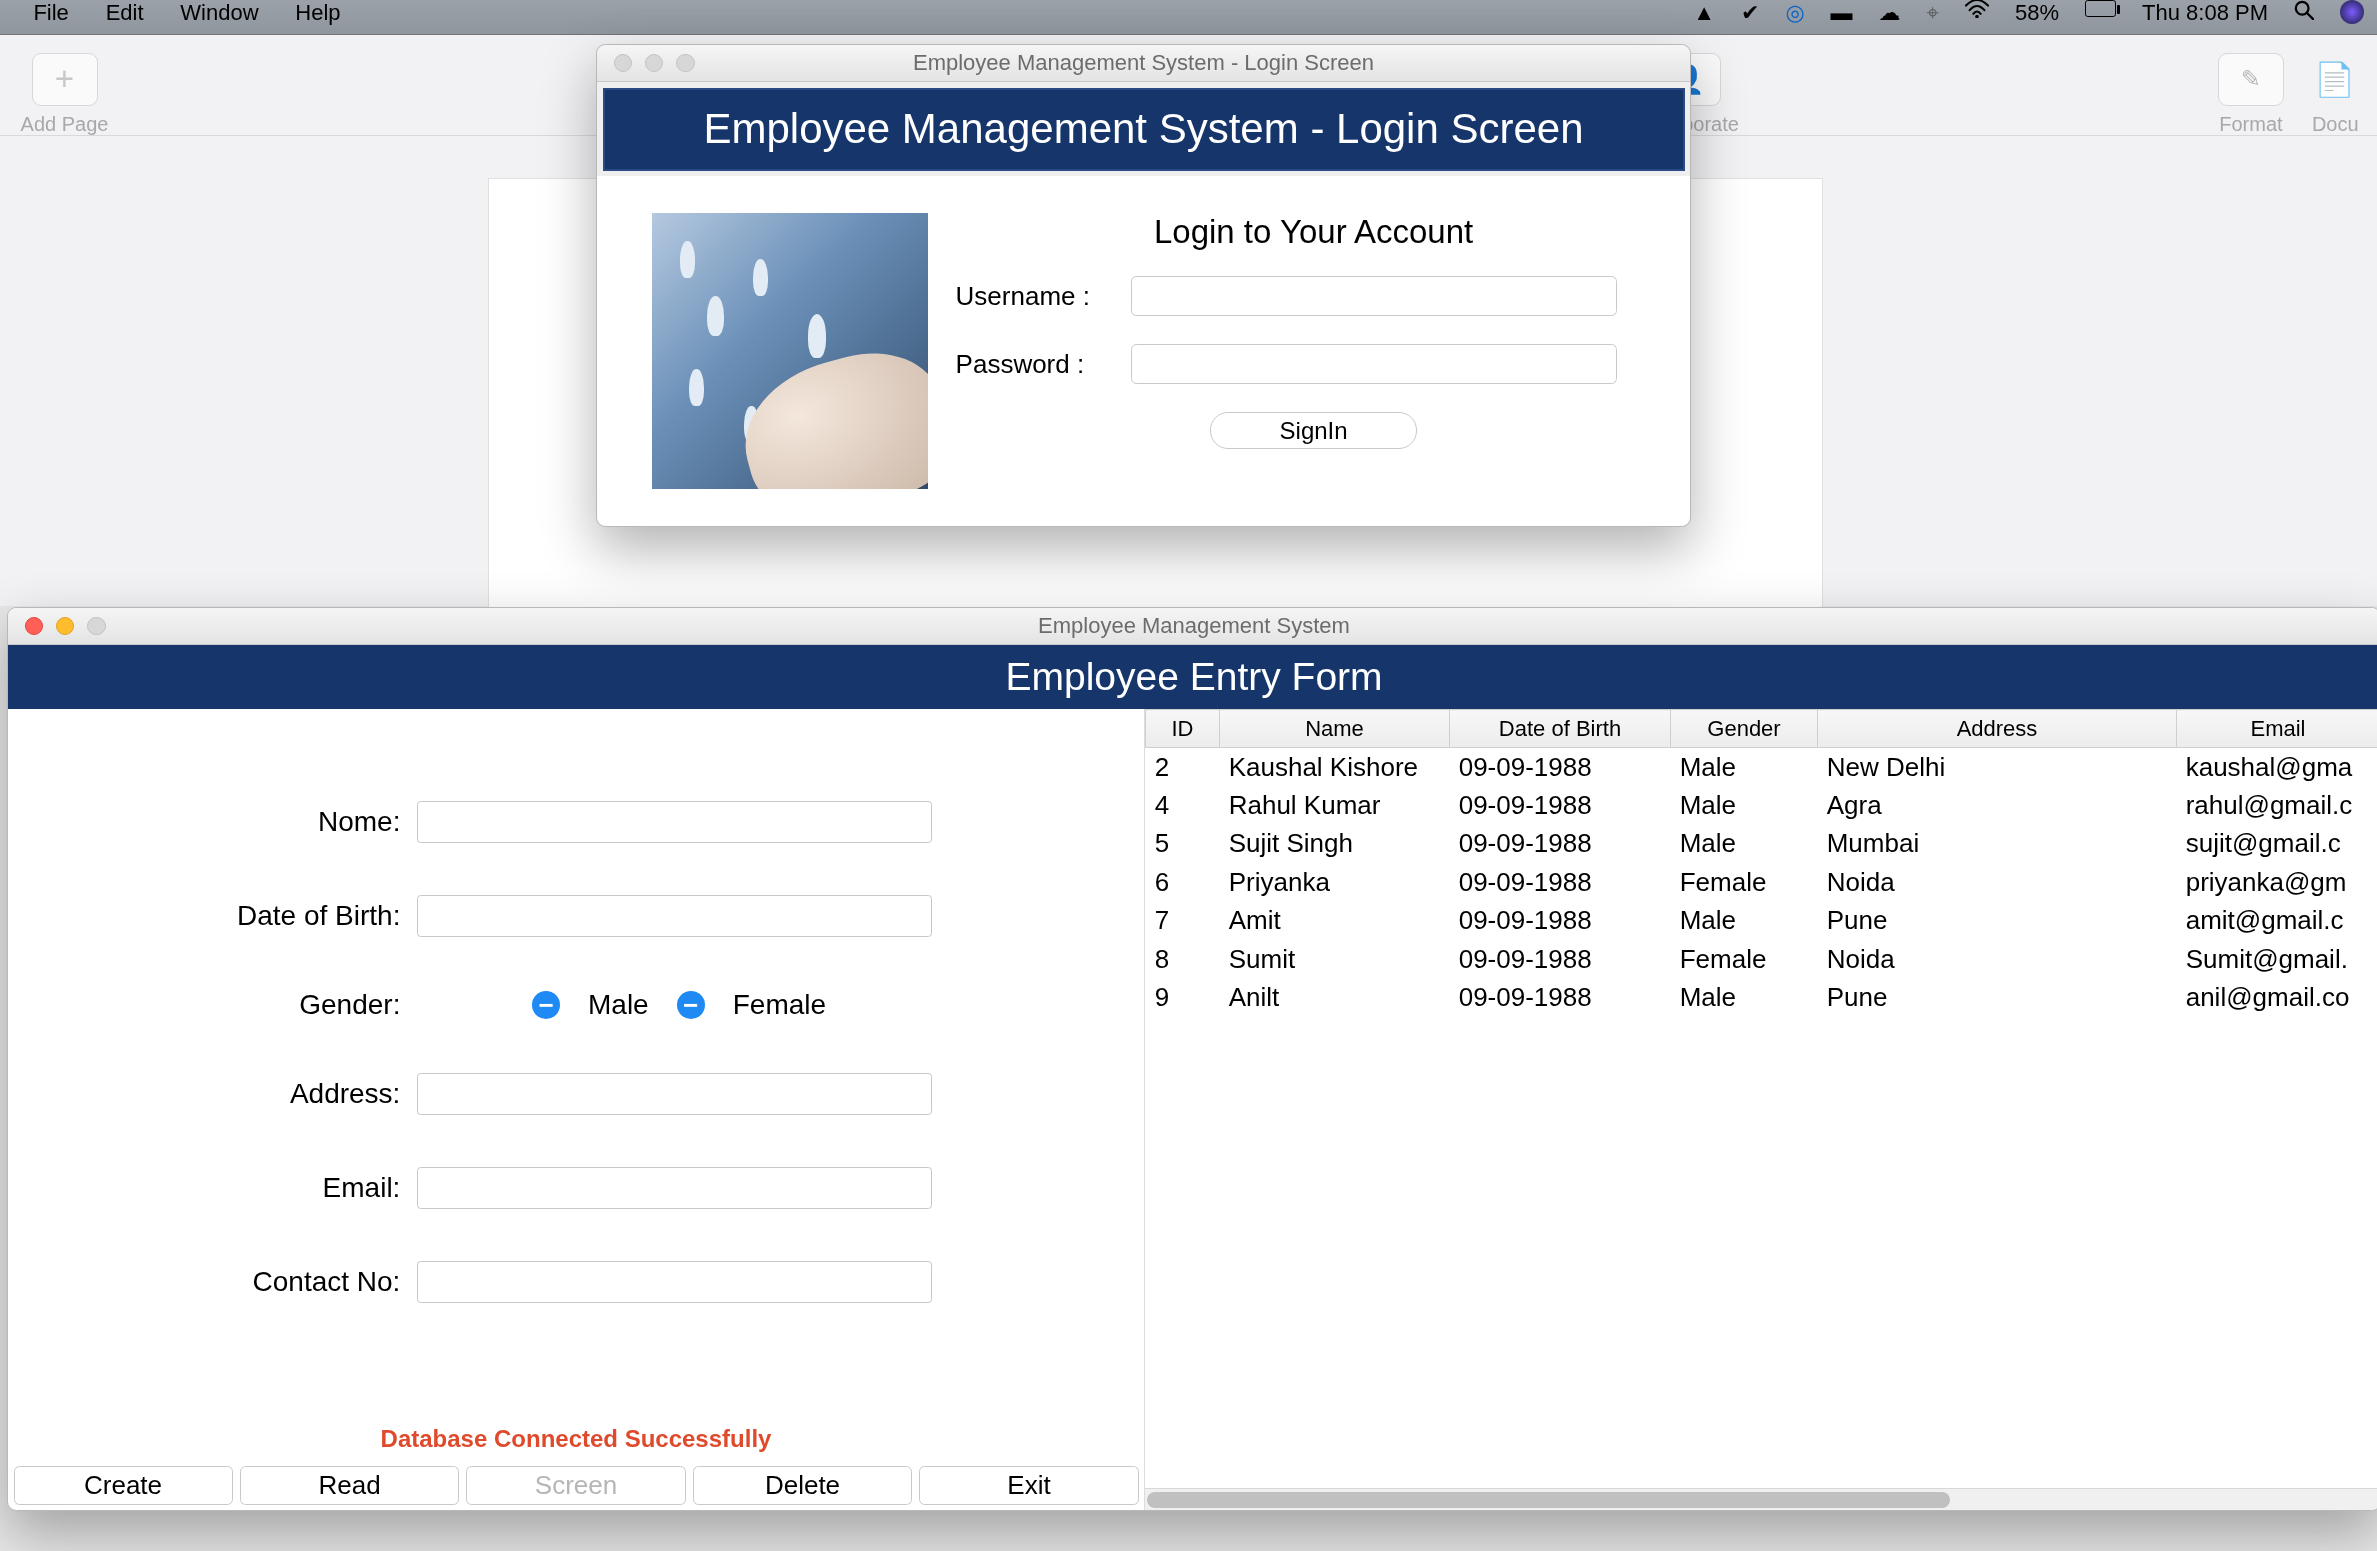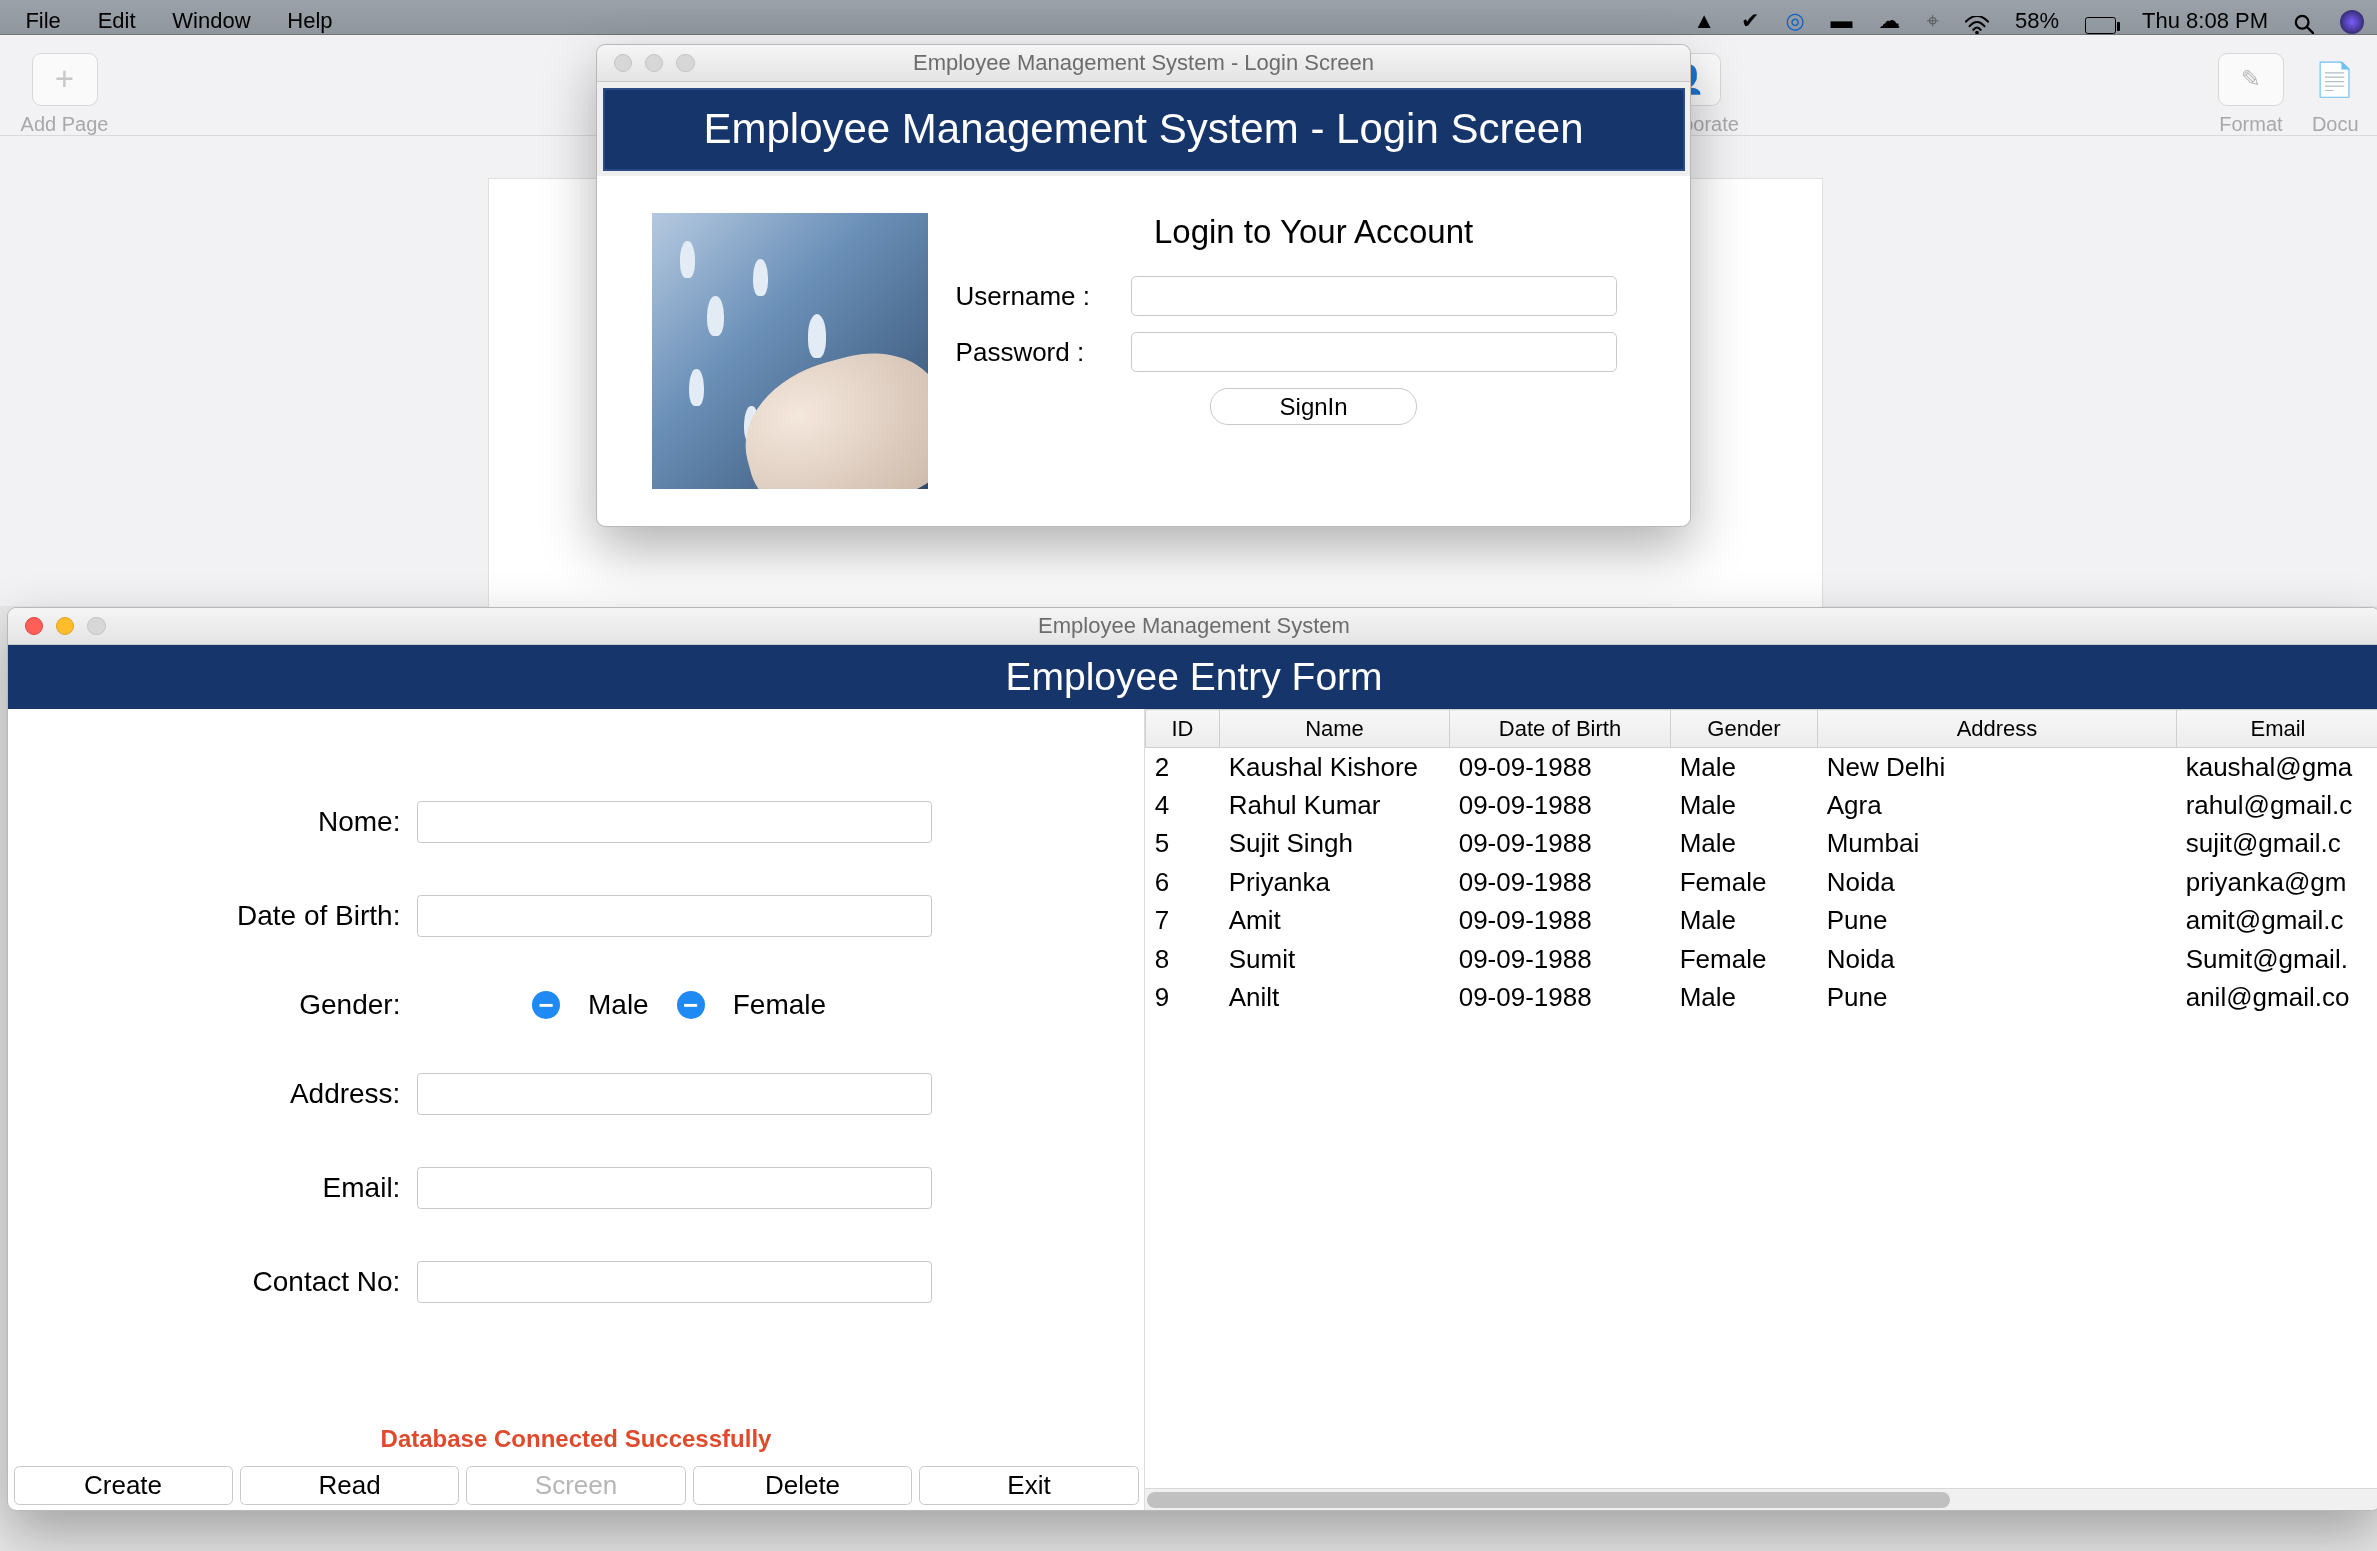--- a/index.html
+++ b/index.html
@@ -8,23 +8,23 @@
     background: #e8e8e8;
     width: 2377px; height: 1552px;
     overflow: hidden;
     position: relative;
   }
 
   
   .menubar {
     position: absolute; left:0; top:0; right:0; height:35px;
     background: linear-gradient(#9aa1a8,#8f969d);
-    display:flex; align-items:flex-end;
+    display:flex; align-items:flex-start;
     font-size:22px; color:#000;
-    padding-left:7px;
+    padding-left:15px;
     border-bottom:0.9px solid #6f7378;
   }
   .menubar .menu-item { padding:0 18.4px; }
   .menubar .spacer { flex:1; }
   .menubar .status-item { padding:0 13px; display:flex; align-items:center; gap:5.5px;}
   .battery-box { display:inline-block; border:1.8px solid #000; width:31px; height:16.6px; border-radius:2.8px; position:relative;}
   .battery-box::after{content:"";position:absolute;top:3.7px;right:-4.6px;width:2.8px;height:9.2px;background:#000;border-radius:0.9px;}
   .battery-fill{background:#000;height:100%;width:58%;border-radius:0.9px;}
 
   
@@ -72,21 +72,21 @@
   }
   #login-win .body{background:#fff;padding:37px 18.4px 37px 55px;display:flex;gap:18.4px;border-radius:0 0 9.2px 9.2px;}
   .login-img{
     width:276px;height:276px;
     background:linear-gradient(135deg,#b5c9e0 0%,#6b90b8 40%,#2f4a6a 100%);
     position:relative;overflow:hidden;
   }
   .login-img .figure{position:absolute;background:#e3ecf5;border-radius:50% 50% 40% 40%;}
   .login-form{flex:1;padding-left:9.2px;}
   .login-form h2{font-size:33px;font-weight:400;text-align:center;margin-bottom:25px;}
-  .login-form .row{display:flex;align-items:center;margin-bottom:16px;}
+  .login-form .row{display:flex;align-items:center;margin-bottom:28px;}
   .login-form label{width:175px;font-size:26px;}
   .login-form input[type=text],.login-form input[type=password]{
     flex:1;height:40px;font-size:22px;padding:3.7px 7.4px;
     border:0.9px solid #c9c9c9;border-radius:5.5px;margin-right:55px;
   }
   .login-form .signin-row{display:flex;justify-content:center;}
   .login-form button{
     min-width:207px;height:37px;font-size:24px;background:#fff;
     border:0.9px solid #c9c9c9;border-radius:18px;
   }

